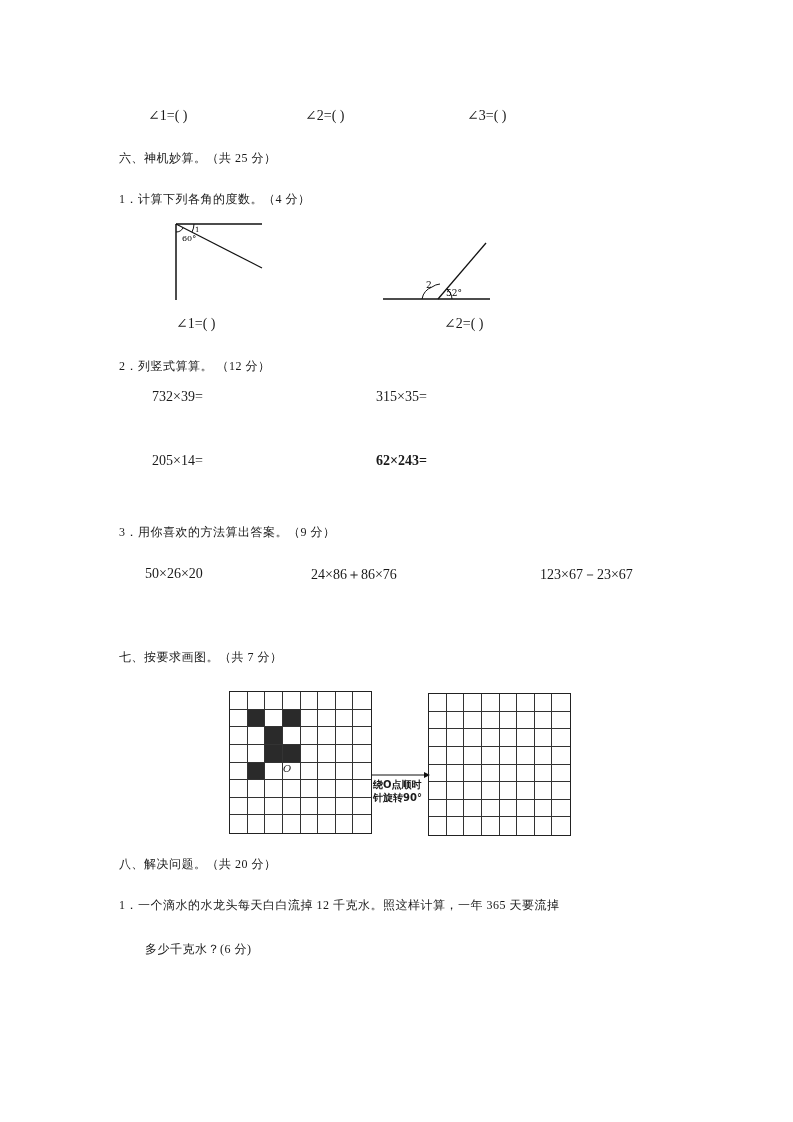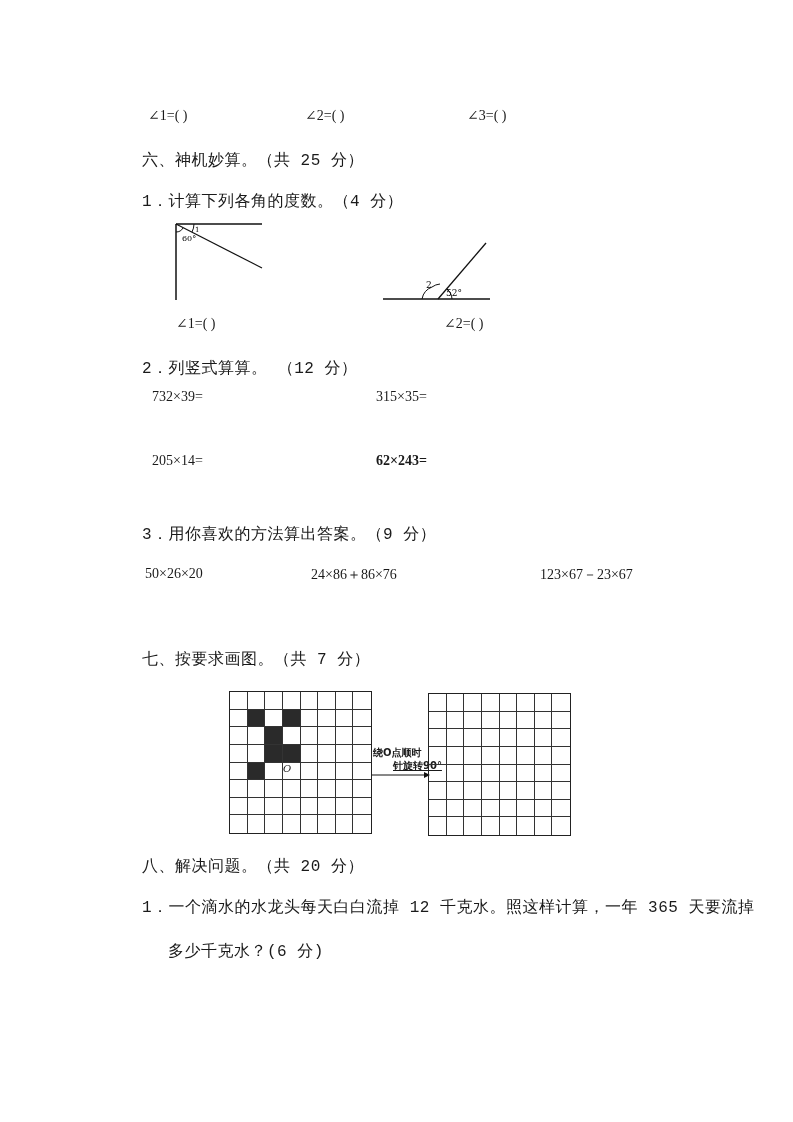--- a/index.html
+++ b/index.html
@@ -1,25 +1,25 @@
 <!DOCTYPE html>
 <html><head>
   <meta charset="utf-8">
   <style>
     html, body { margin: 0; padding: 0; background: #ffffff; }
     body { width: 793px; height: 1122px; position: relative; overflow: hidden;
       font-family: "DejaVu Serif", "Liberation Serif", serif; color: #1a1a1a; }
     .abs { position: absolute; white-space: nowrap; }
-    .heading { font-family: Liberation Mono, monospace; font-size: 16px; letter-spacing: 0.5px; margin-left: 23px; }
+    .heading { font-family: Liberation Serif, serif; font-size: 12px; letter-spacing: 0.5px; }
     .serif { font-family: "Liberation Serif", "DejaVu Serif", serif; font-size: 14px; }
     .grid { position: absolute; display: grid; grid-template-columns: repeat(8, 1fr); grid-template-rows: repeat(8, 1fr);
       border: 1.5px solid #222; box-sizing: border-box; }
     .cell { border-right: 1px solid #333; border-bottom: 1px solid #333; box-sizing: border-box; }
     .cell.shaded { background: #2a2a2a; }
-    .arrow-label { font-family: "DejaVu Sans", sans-serif; font-size: 10px; font-weight: bold; line-height: 12px; }
+    .arrow-label { font-family: "DejaVu Sans", sans-serif; font-size: 10px; font-weight: bold; line-height: 12px; margin-top: 32px; }
   </style>
 </head>
 <body>
 
 <div class="abs serif" style="left:148px; top:107px;">∠1=(        )</div>
 <div class="abs serif" style="left:305px; top:107px;">∠2=(        )</div>
 <div class="abs serif" style="left:467px; top:107px;">∠3=(        )</div>
 
 <div class="abs heading" style="left:119px; top:150px;">六、神机妙算。（共 25 分）</div>
 <div class="abs heading" style="left:119px; top:191px;">1．计算下列各角的度数。（4 分）</div>
@@ -122,21 +122,21 @@
     <div class="cell" style="border-bottom: none;"></div>
     <div class="cell" style="border-bottom: none;"></div>
     <div class="cell" style="border-bottom: none;"></div>
     <div class="cell" style="border-bottom: none;"></div>
     <div class="cell" style="border-bottom: none;"></div>
     <div class="cell" style="border-right: none; border-bottom: none;"></div>
   </div>
 <div class="abs" style="left:283px; top:763px; font-size:10px; font-style:italic; font-family:'DejaVu Serif',serif;">O</div>
 
 <div class="abs arrow-label" style="left:373px; top:747px;">绕O点顺时</div>
-<div class="abs arrow-label" style="left:393px; top:760px;text-decoration:underline;">针旋转90°</div>
+<div class="abs arrow-label" style="left:373px; top:760px;">针旋转90°</div>
 <svg class="abs" style="left:372px; top:771px;" width="58" height="8">
   <line x1="0" y1="4" x2="52" y2="4" stroke="#111" stroke-width="1"></line>
   <polygon points="52,1 58,4 52,7" fill="#111"></polygon>
 </svg>
 
 <div class="grid" id="grid-right" style="left:428px; top:693px; width:143px; height:143px;">
     <div class="cell"></div>
     <div class="cell"></div>
     <div class="cell"></div>
     <div class="cell"></div>

